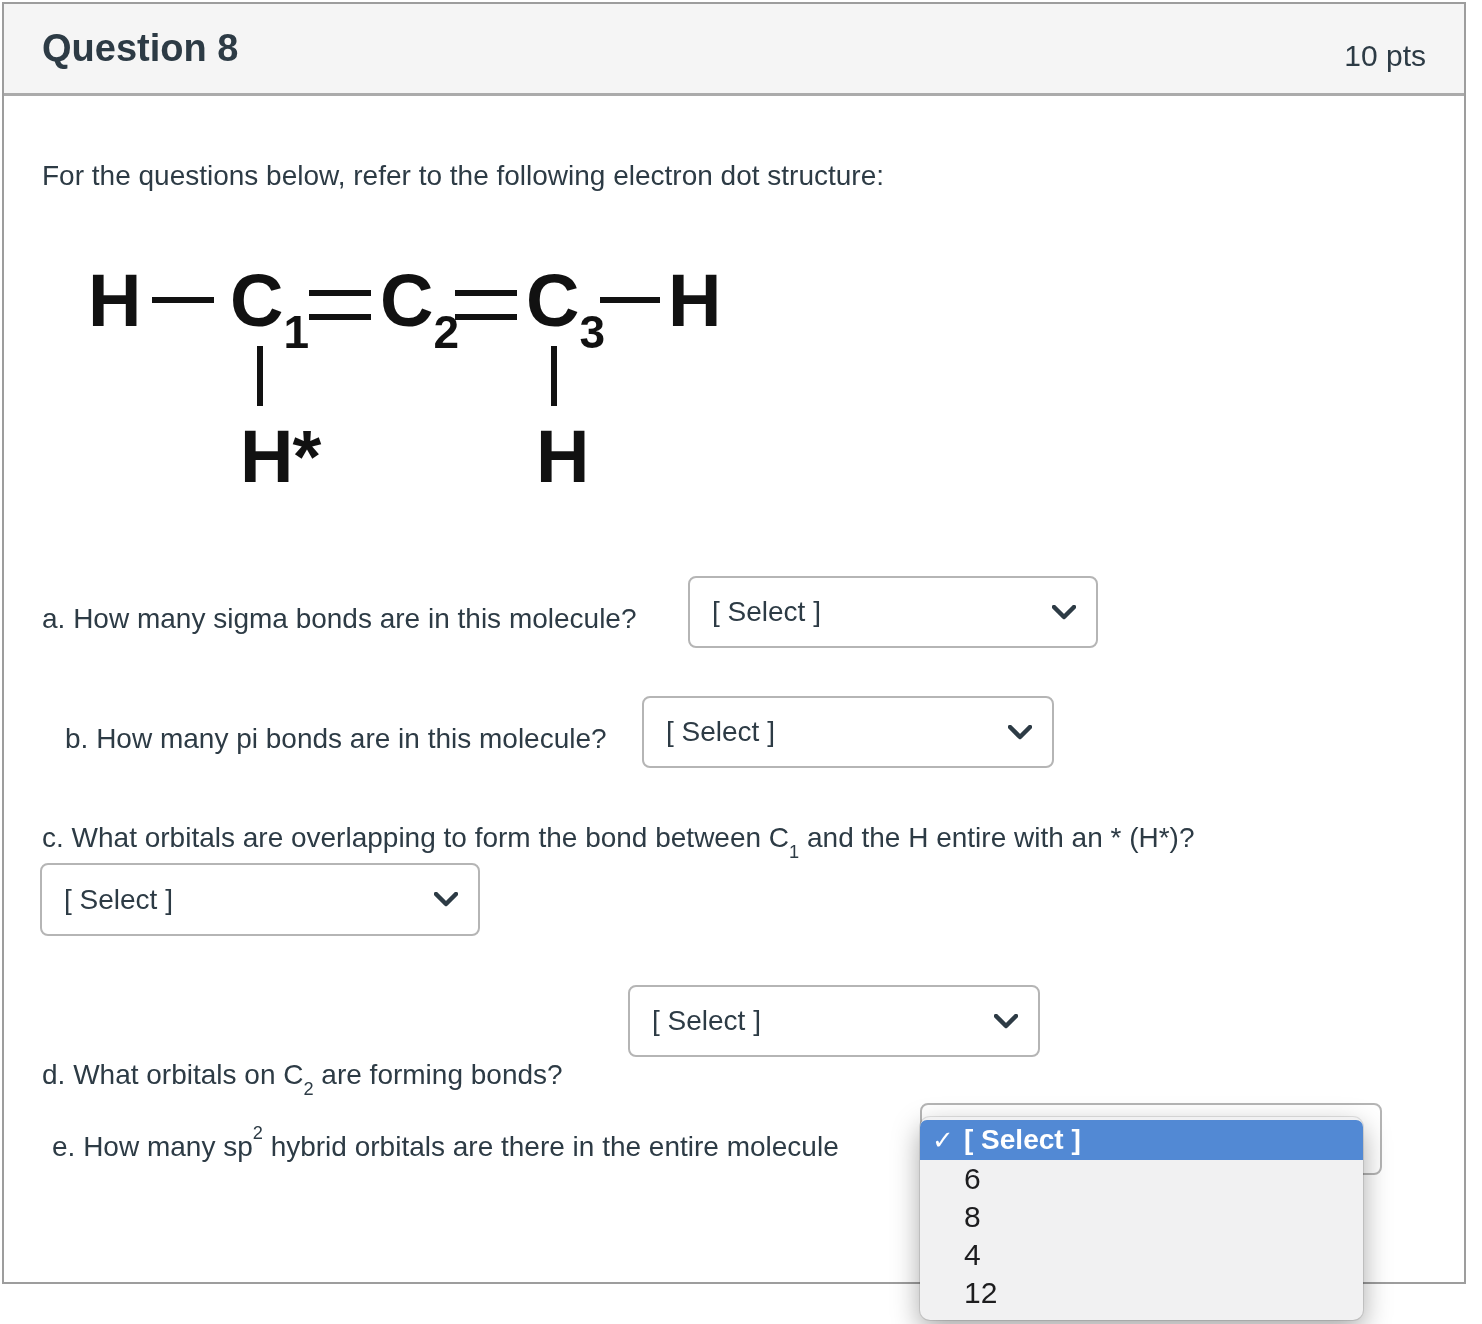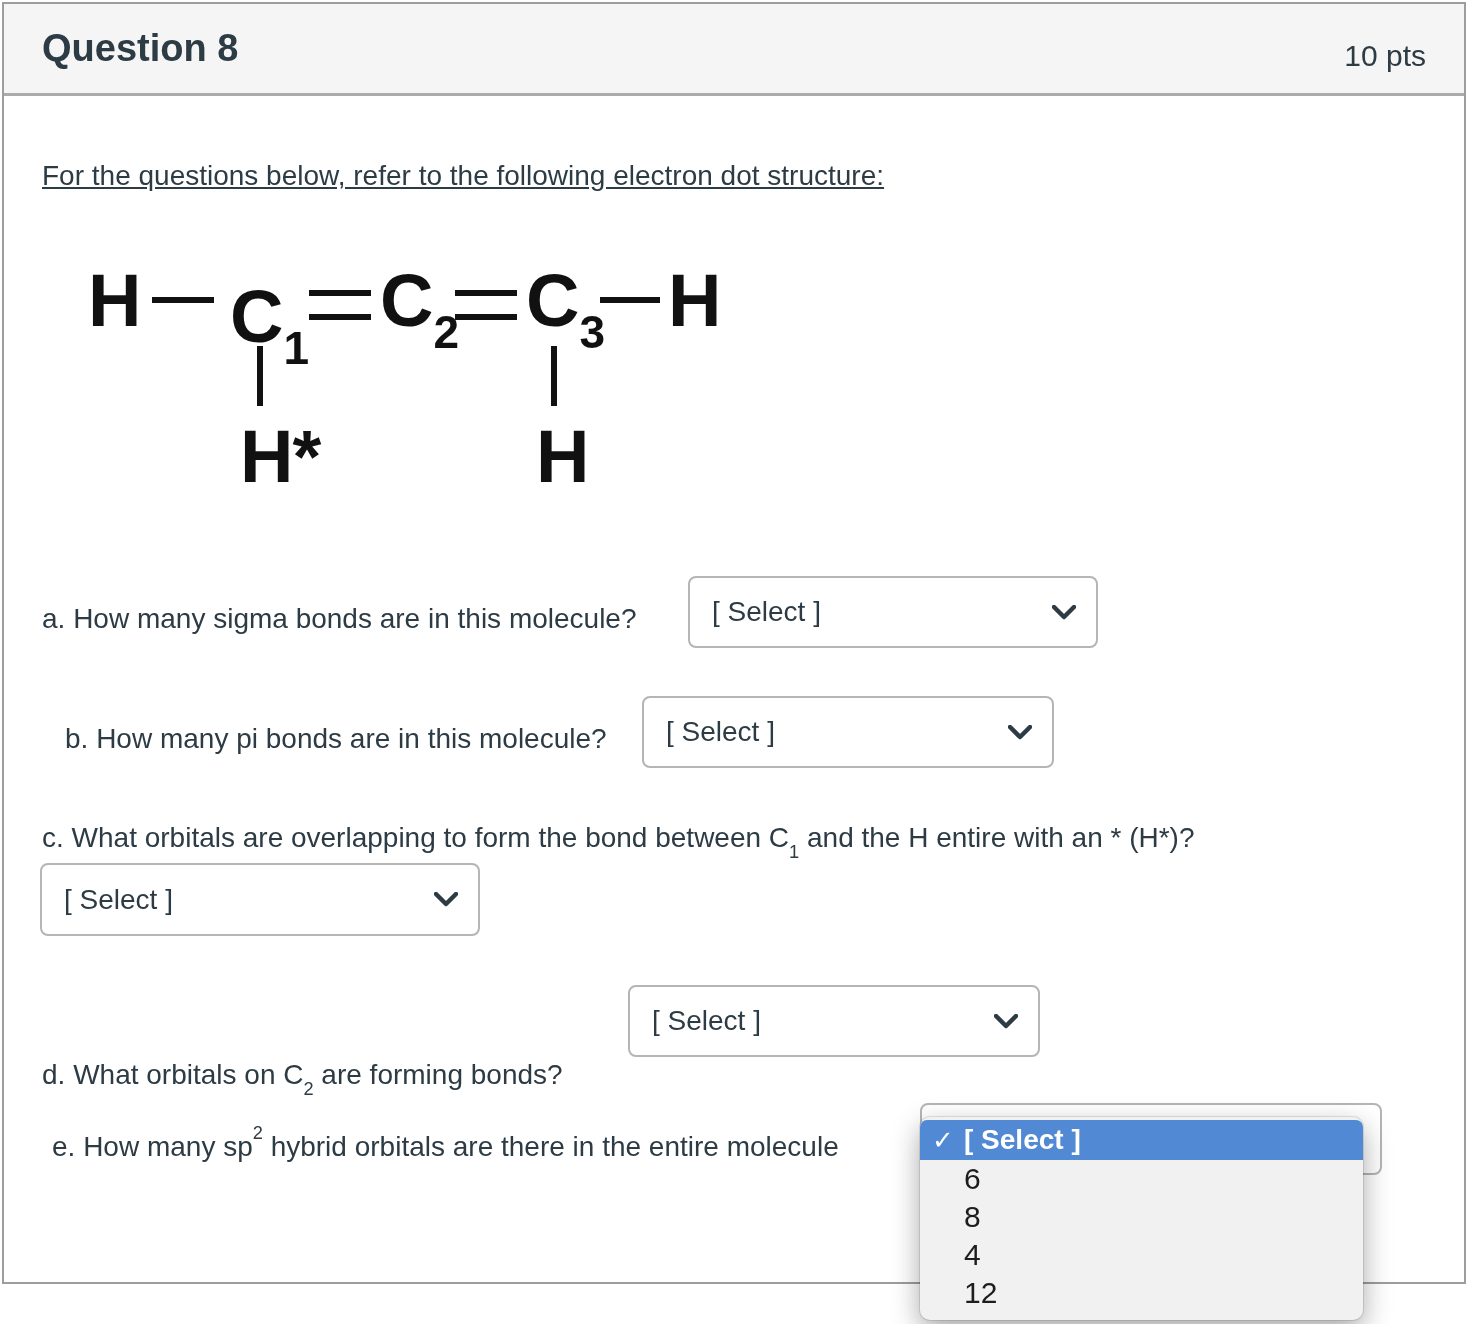--- a/index.html
+++ b/index.html
@@ -17,21 +17,21 @@
   }
   .qheader {
     position:absolute; left:0; top:0; width:100%; height:92px;
     background:#f5f5f5; border-bottom:3px solid #ababab;
     display:flex; align-items:center; justify-content:space-between;
     padding:16px 38px;
   }
   .qtitle { font-size:38px; font-weight:700; }
   .qpts   { font-size:30px; font-weight:500;margin-top:15px; }
 
-  .intro { position:absolute; left:42px; top:160px; font-size:28px; z-index:2;text-decoration:underline; }
+  .intro { position:absolute; left:42px; top:160px; font-size:28px; z-index:2; }
 
   
   .atom {
     position:absolute; font-size:74px; font-weight:700; color:#111;
     line-height:1; letter-spacing:-1px; white-space:nowrap; z-index:2;
   }
   .asub { font-size:46px; font-weight:700; position:relative; top:22px; margin-left:1px; }
   .bond  { position:absolute; background:#111; height:6px; z-index:2; }
   .dbond { position:absolute; height:30px; border-top:6px solid #111; border-bottom:6px solid #111; z-index:2; }
   .vbond { position:absolute; background:#111; width:6px; z-index:2; }
@@ -74,21 +74,21 @@
     <div class="qtitle">Question 8</div>
     <div class="qpts">10 pts</div>
   </div>
 </div>
 
 <div class="intro">For the questions below, refer to the following electron dot structure:</div>
 
 <div>
   <div class="atom" style="left:88px; top:264px;">H</div>
   <div class="bond" style="left:152px; top:297px; width:62px;"></div>
-  <div class="atom" style="left:230px; top:280px;"><span>C</span><span class="asub">1</span></div>
+  <div class="atom" style="left:230px; top:264px;"><span>C</span><span class="asub">1</span></div>
   <div class="dbond" style="left:309px; top:290px; width:62px;"></div>
   <div class="atom" style="left:380px; top:264px;"><span>C</span><span class="asub">2</span></div>
   <div class="dbond" style="left:455px; top:290px; width:62px;"></div>
   <div class="atom" style="left:526px; top:264px;"><span>C</span><span class="asub">3</span></div>
   <div class="bond" style="left:600px; top:297px; width:60px;"></div>
   <div class="atom" style="left:668px; top:264px;">H</div>
   <div class="vbond" style="left:257px; top:346px; height:60px;"></div>
   <div class="vbond" style="left:551px; top:346px; height:60px;"></div>
   <div class="atom" style="left:240px; top:420px;">H*</div>
   <div class="atom" style="left:536px; top:420px;">H</div>

